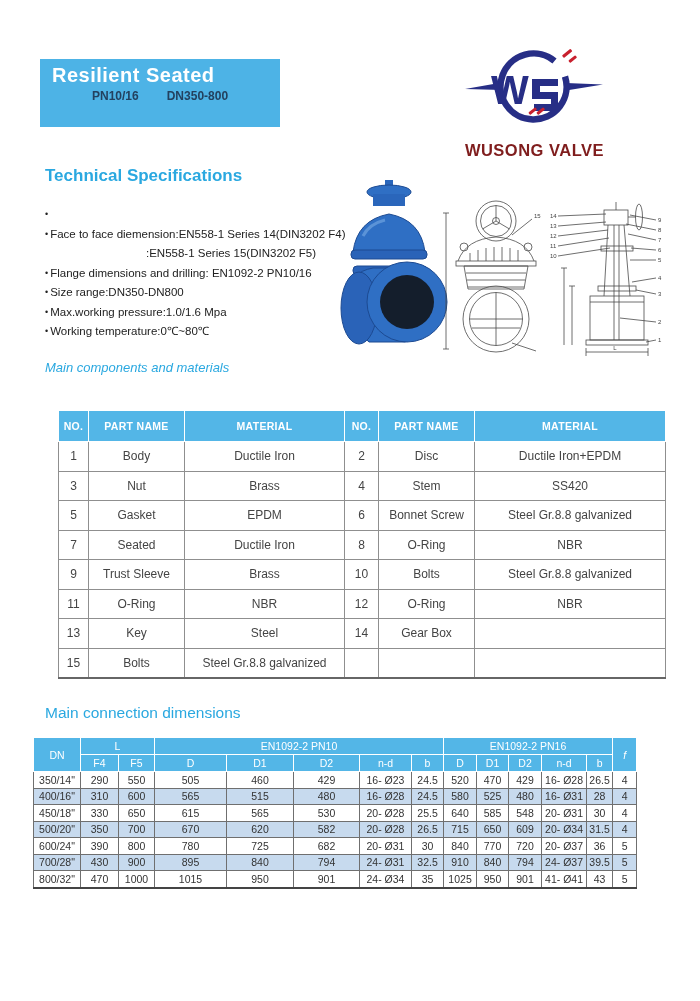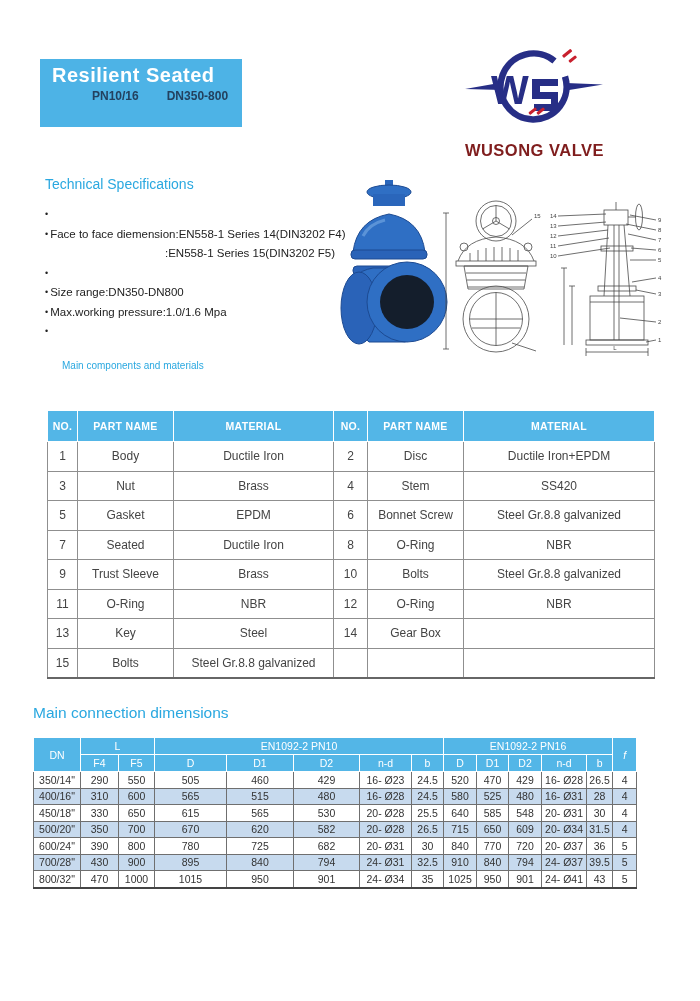--- a/index.html
+++ b/index.html
@@ -1,47 +1,47 @@
 <!DOCTYPE html>
 <html><head>
 <meta charset="utf-8">
 <style>
   html,body{margin:0;padding:0;background:#fff;}
   .page{position:relative;width:700px;height:1001px;background:#ffffff;overflow:hidden;
         font-family:"Liberation Sans",sans-serif;color:#222;}
 
   
-  .title-box{position:absolute;left:40px;top:59px;width:202px;height:68px;
+  .title-box{position:absolute;left:40px;top:59px;width:240px;height:68px;
              background:#4db3e6;box-sizing:border-box;padding:5px 0 0 12px;}
   .title-line{color:#ffffff;font-weight:bold;font-size:20px;line-height:22px;letter-spacing:0.5px;}
   .title-sub{margin-top:3px;font-size:12px;font-weight:bold;color:#23415f;display:flex;gap:28px;padding-left:40px;}
 
   .logo{position:absolute;left:462px;top:44px;width:145px;text-align:center;}
   .logo-company{font-size:16.5px;font-weight:bold;color:#7f1d1d;letter-spacing:0.5px;margin-top:1px;}
 
   
   .sec-heading{position:absolute;color:#2aa8e0;}
-  .h-specs{left:45px;top:176px;font-size:14px;}
-  .h-comp{left:62px;top:360px;font-size:10px;}
-  .h-dim{left:33px;top:704px;font-size:15.5px;}
+  .h-specs{left:45px;top:166px;font-size:17px;font-weight:bold;}
+  .h-comp{left:45px;top:360px;font-size:13px;font-style:italic;}
+  .h-dim{left:45px;top:704px;font-size:15.5px;}
 
   .specs-list{position:absolute;left:45px;top:205px;width:300px;font-size:11.5px;color:#222;}
   .spec-line{display:flex;align-items:flex-start;line-height:19.5px;white-space:nowrap;}
   .spec-line .dot{font-size:9px;margin-right:2px;line-height:19.5px;}
-  .spec-line.indent{margin-left:120px;}
+  .spec-line.indent{margin-left:72px;justify-content:center;}
 
   
   .img-photo{position:absolute;left:333px;top:176px;}
   .img-front{position:absolute;left:438px;top:197px;}
   .img-section{position:absolute;left:546px;top:190px;}
   .draw{stroke:#4a4a4a;stroke-width:0.8;fill:none;}
   .drawtxt{font-size:6px;fill:#444;stroke:none;}
 
   
-  .comp-table{position:absolute;left:47px;top:410px;width:607px;border-collapse:collapse;
+  .comp-table{position:absolute;left:58px;top:410px;width:607px;border-collapse:collapse;
               font-size:12px;color:#444;table-layout:fixed;}
   .comp-table th{background:#53b6e7;color:#fff;font-size:10.5px;font-weight:bold;
                  height:28px;border:1px solid #ffffff;letter-spacing:0.3px;}
   .comp-table td{height:26.5px;text-align:center;border:1px solid #8f8f8f;background:#fff;}
   .comp-table{border-bottom:2px solid #666;}
 
   
   .dim-table{position:absolute;left:33px;top:737px;width:604px;border-collapse:collapse;
              font-size:10.5px;color:#333;table-layout:fixed;}
   .dim-table th{background:#53b6e7;color:#fff;font-weight:normal;font-size:10.5px;
@@ -91,31 +91,33 @@
       </div>
       <div class="spec-line">
         <span class="dot">•</span>
         <span>Face to face diemension:EN558-1 Series 14(DIN3202 F4)</span>
       </div>
       <div class="spec-line indent">
         <span>:EN558-1 Series 15(DIN3202 F5)</span>
       </div>
       <div class="spec-line">
         <span class="dot">•</span>
+        <span>Flange dimensions and drilling: EN1092-2 PN10/16</span>
       </div>
       <div class="spec-line">
         <span class="dot">•</span>
         <span>Size range:DN350-DN800</span>
       </div>
       <div class="spec-line">
         <span class="dot">•</span>
         <span>Max.working pressure:1.0/1.6 Mpa</span>
       </div>
       <div class="spec-line">
         <span class="dot">•</span>
+        <span>Working temperature:0℃~80℃</span>
       </div>
     </div>
 
   <svg class="img-photo" width="115" height="176" viewBox="0 0 115 176">
     <rect x="52" y="4" width="8" height="12" fill="#2a66bb"></rect>
     <ellipse cx="56" cy="16" rx="22" ry="7" fill="#2f6fc4" stroke="#1c4a92"></ellipse>
     <rect x="40" y="18" width="32" height="12" fill="#2a66bb"></rect>
     <path d="M20 76 Q24 44 56 38 Q88 44 92 76 Z" fill="#2f6fc4" stroke="#1c4a92"></path>
     <rect x="18" y="74" width="76" height="9" rx="4" fill="#2a63b8" stroke="#1c4a92"></rect>
     <rect x="20" y="90" width="74" height="9" rx="4" fill="#2a63b8" stroke="#1c4a92"></rect>
@@ -457,20 +459,20 @@
           <td>470</td>
           <td>1000</td>
           <td>1015</td>
           <td>950</td>
           <td>901</td>
           <td>24- Ø34</td>
           <td>35</td>
           <td>1025</td>
           <td>950</td>
           <td>901</td>
-          <td>24- Ø41</td>
+          <td>41- Ø41</td>
           <td>43</td>
           <td>5</td>
         </tr>
       </tbody>
   </table>
 
 </div>
 
 </body></html>

